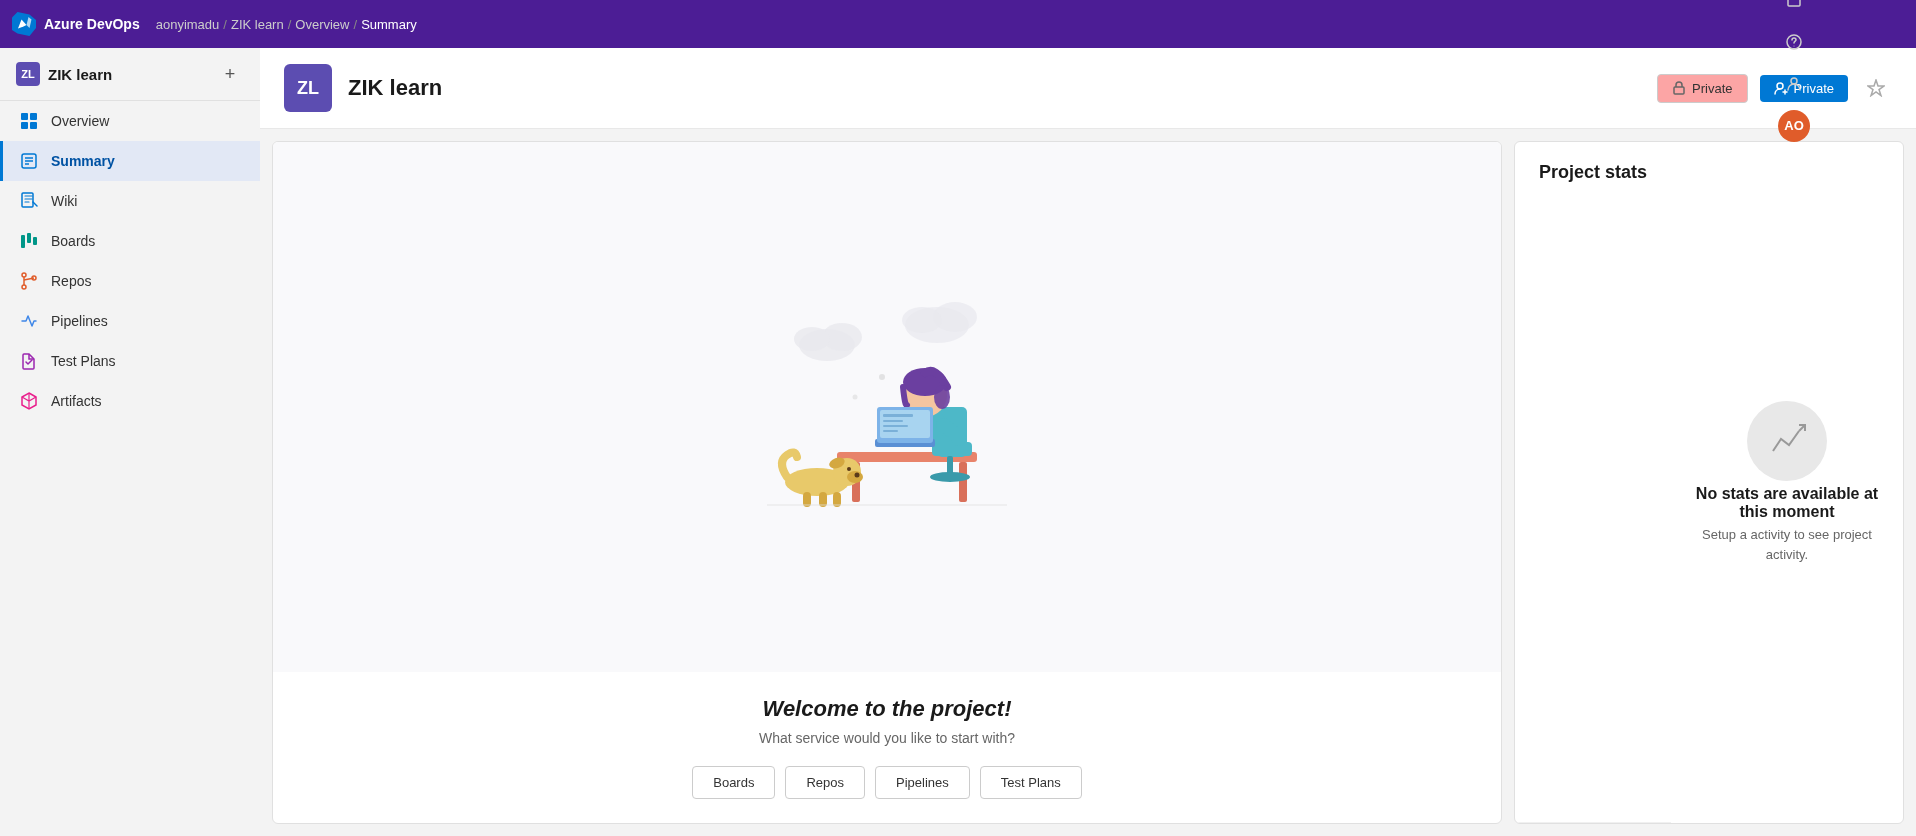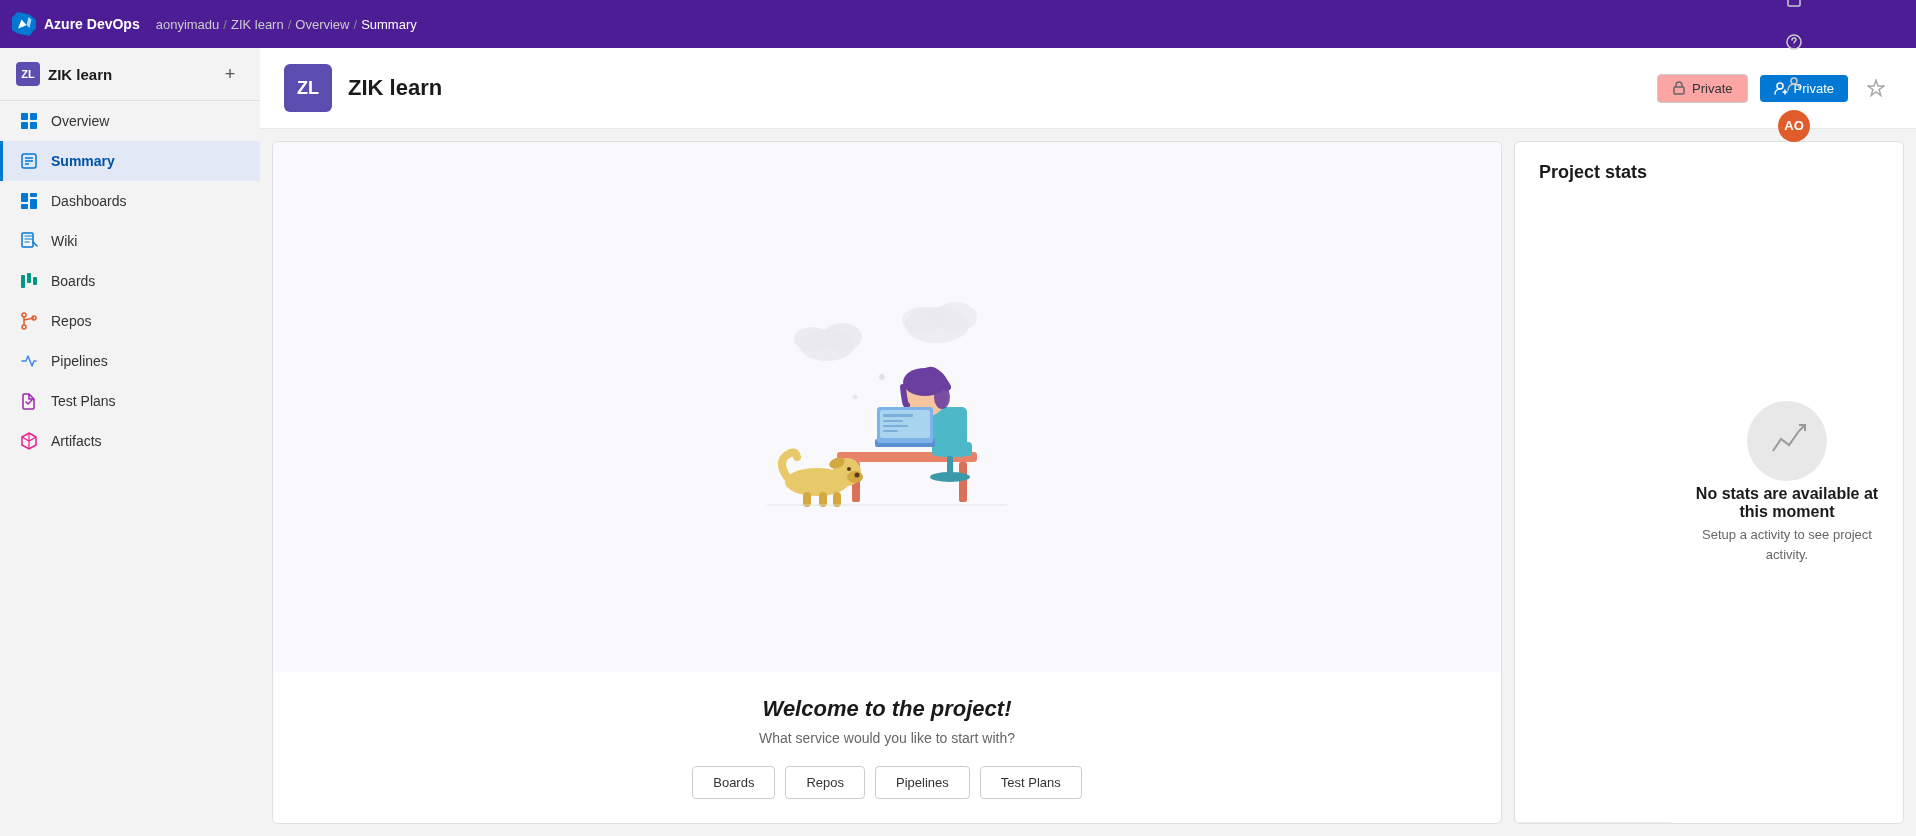--- a/index.html
+++ b/index.html
@@ -470,31 +470,20 @@
         <svg width="18" height="18" viewBox="0 0 18 18" fill="none">
           <rect x="2" y="2" width="14" height="14" rx="2" stroke="#0078d4" stroke-width="1.5"></rect>
           <line x1="5" y1="6" x2="13" y2="6" stroke="#0078d4" stroke-width="1.5"></line>
           <line x1="5" y1="9" x2="13" y2="9" stroke="#0078d4" stroke-width="1.5"></line>
           <line x1="5" y1="12" x2="9" y2="12" stroke="#0078d4" stroke-width="1.5"></line>
         </svg>
       </div>
       <span>Summary</span>
     </div>
 
-    <div class="sidebar-item">
-      <div class="sidebar-item-icon">
-        <svg width="18" height="18" viewBox="0 0 18 18" fill="none">
-          <rect x="1" y="1" width="7" height="9" rx="1" fill="#0078d4"></rect>
-          <rect x="10" y="1" width="7" height="4" rx="1" fill="#0078d4"></rect>
-          <rect x="10" y="7" width="7" height="10" rx="1" fill="#0078d4"></rect>
-          <rect x="1" y="12" width="7" height="5" rx="1" fill="#0078d4"></rect>
-        </svg>
-      </div>
-      <span>Dashboards</span>
-    </div>
 
     <div class="sidebar-item">
       <div class="sidebar-item-icon">
         <svg width="18" height="18" viewBox="0 0 18 18" fill="none">
           <rect x="2" y="1" width="11" height="14" rx="1" stroke="#0078d4" stroke-width="1.5"></rect>
           <path d="M5 4h7M5 7h7M5 10h4" stroke="#0078d4" stroke-width="1.2" stroke-linecap="round"></path>
           <path d="M13 10l4 4" stroke="#0078d4" stroke-width="1.5" stroke-linecap="round"></path>
         </svg>
       </div>
       <span>Wiki</span>

